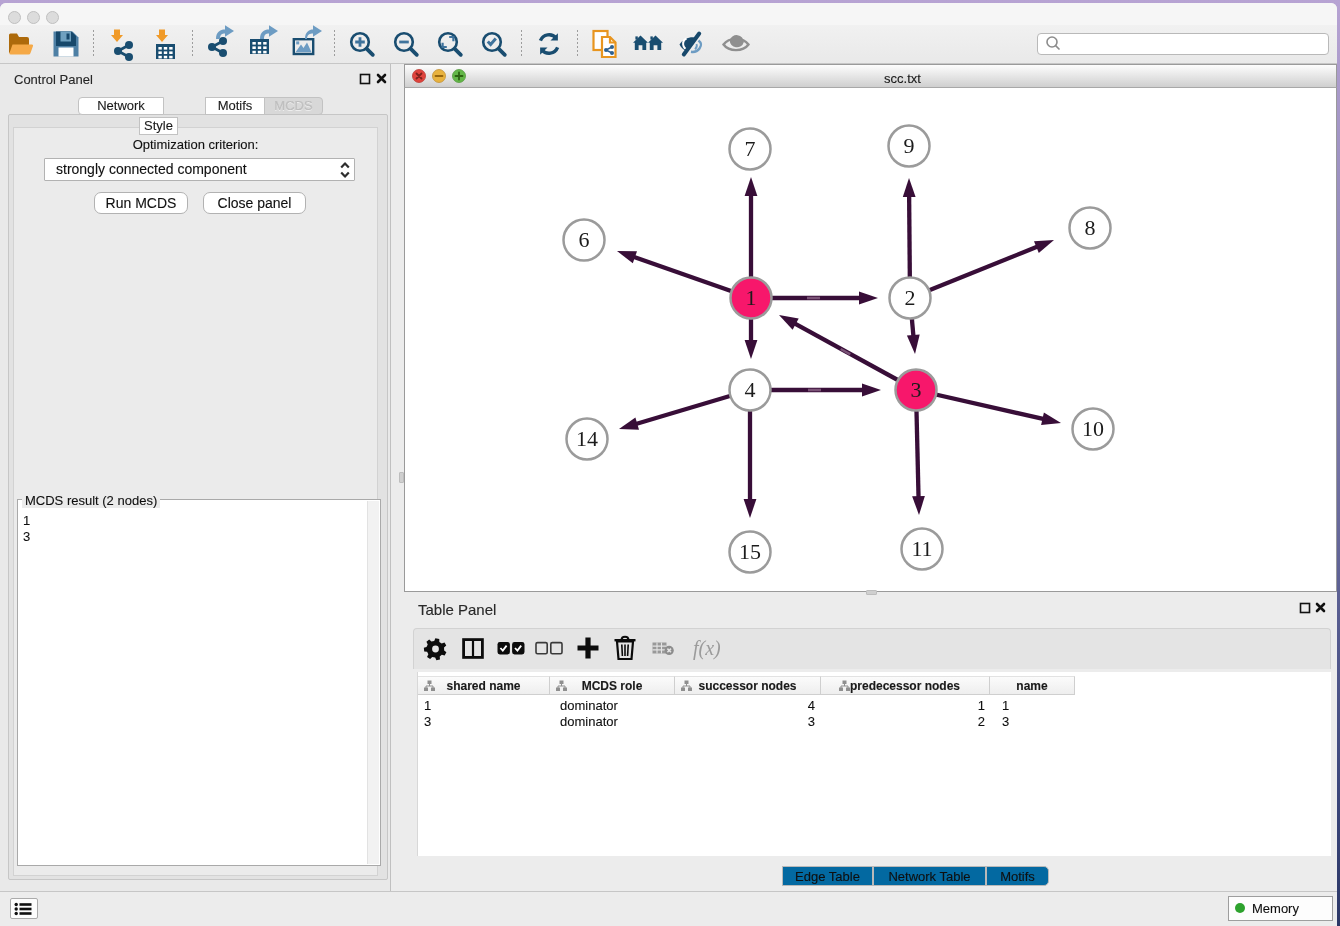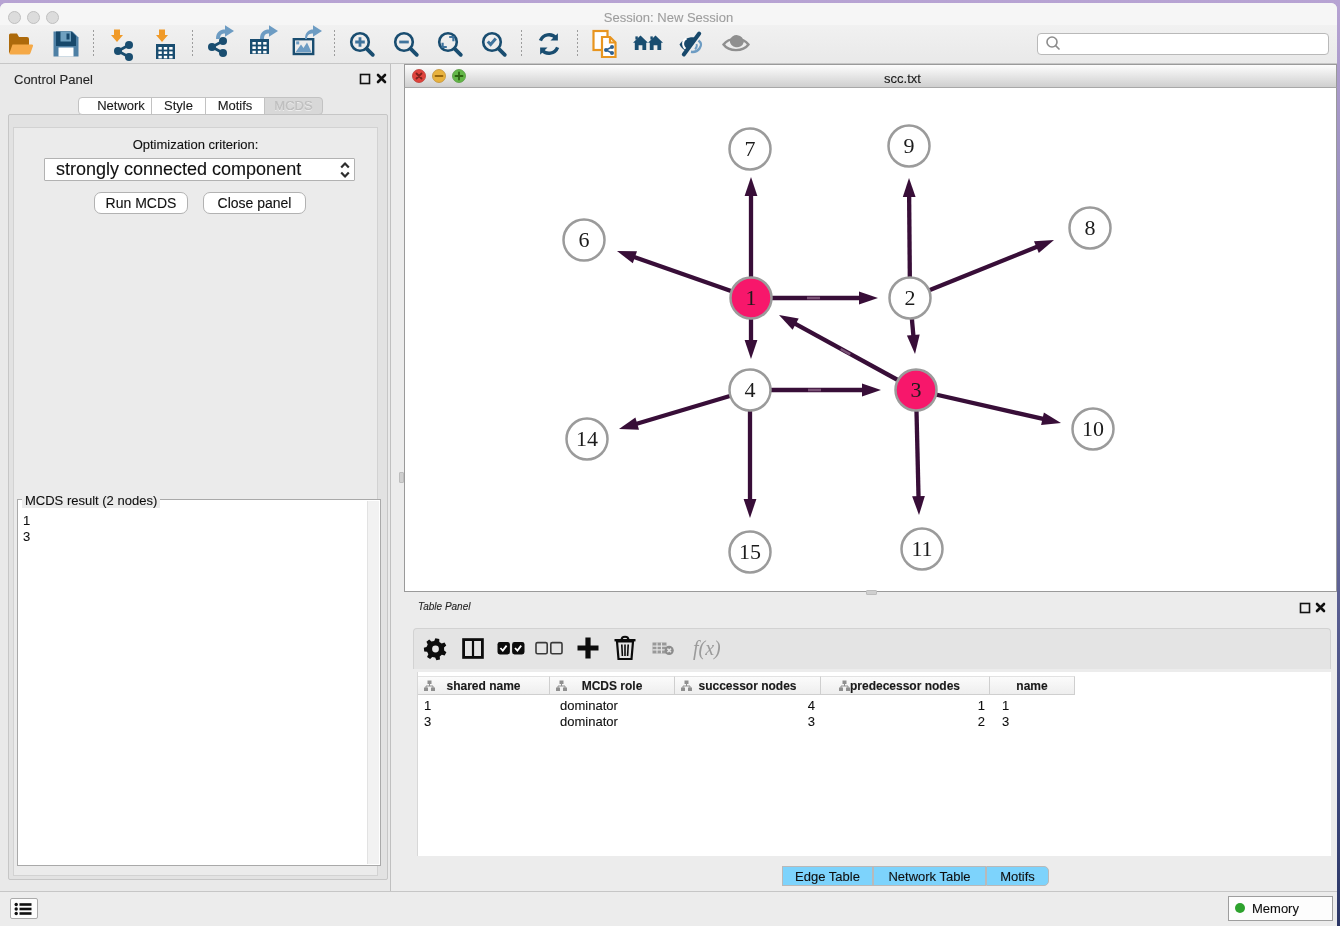--- a/index.html
+++ b/index.html
@@ -13,48 +13,47 @@
 #toolbar { position:absolute; left:0px; top:25px; width:1337px; height:39px; background:linear-gradient(180deg,#f1f1f1,#e9e9e9); border-bottom:1px solid #c6c6c6; }
 .sep { position:absolute; top:30px; height:28px; width:1px; background-image:linear-gradient(#9d9d9d 50%, rgba(0,0,0,0) 0%); background-size:1px 4px; }
 #searchbox { position:absolute; left:1037px; top:33px; width:292px; height:22px; background:#fff; border:1px solid #b9b9b9; border-radius:4px; }
 #cpanel { position:absolute; left:0px; top:64px; width:391px; height:827px; background:#e9e9e9; border-right:1px solid #c0c0c0; }
 #cptitle { position:absolute; left:14px; top:72px; font-size:13px; color:#2a2a2a; }
 .tab { position:absolute; top:97px; height:18px; background:#fff; border:1px solid #c2c2c2; text-align:center; font-size:13px; color:#1c1c1c; line-height:16px; }
 .graytxt { color:#c3c3c3; text-shadow:0 1px 0 #eeeeee; -webkit-text-stroke:0.22px rgba(120,120,120,0.3); }
 #cpbox { position:absolute; left:8px; top:114px; width:380px; height:766px; background:#e2e2e2; border:1px solid #c6c6c6; border-radius:2px; }
 #cpinner { position:absolute; left:13px; top:127px; width:365px; height:749px; background:#ebebeb; border:1px solid #d2d2d2; }
 #optlabel { position:absolute; left:0px; top:137px; width:391px; text-align:center; font-size:13px; color:#111; }
-#dropdown { position:absolute; left:44px; top:158px; width:311px; height:23px; background:#fff; border:1px solid #b2b2b2; border-radius:1px; font-size:18px; color:#111; line-height:21px; padding-left:11px; }
+#dropdown { position:absolute; left:44px; top:158px; width:311px; height:23px; background:#fff; border:1px solid #b2b2b2; border-radius:1px; font-size:14px; color:#111; line-height:21px; padding-left:11px; }
 .btn { position:absolute; top:192px; height:22px; background:#fff; border:1px solid #b2b2b2; border-radius:7px; font-size:14px; color:#111; text-align:center; line-height:20px; }
 #fieldset { position:absolute; left:17px; top:499px; width:364px; height:367px; background:#fff; border:1px solid #a9a9a9; }
 #fslegend { position:absolute; left:22px; top:493px; background:#ebebeb; padding:0 3px; font-size:13px; color:#111; }
 #fstrack { position:absolute; left:367px; top:501px; width:12px; height:363px; background:#f2f2f2; border-left:1px solid #e2e2e2; }
 #netframe { position:absolute; left:404px; top:64px; width:933px; height:528px; background:#fff; border:1px solid #9a9a9a; }
 #nettitle { position:absolute; left:404px; top:64px; width:933px; height:24px; background:linear-gradient(180deg,#fdfdfd,#cfcfcf); border:1px solid #9a9a9a; border-bottom:1px solid #a8a8a8; }
 #nettext { position:absolute; left:404px; top:71px; width:933px; text-align:center; font-size:13px; color:#1a1a1a;margin-left:32px; }
 #tpanel { position:absolute; left:404px; top:595px; width:933px; height:296px; background:#ececec; }
-#tptitle { position:absolute; left:418px; top:601px; font-size:10px; color:#2a2a2a;font-style:italic; }
+#tptitle { position:absolute; left:418px; top:601px; font-size:15px; color:#2a2a2a; }
 #tptoolbar { position:absolute; left:413px; top:628px; width:918px; height:41px; background:#e4e4e4; border:1px solid #d2d2d2; border-radius:4px 4px 0 0; border-bottom:none; }
 #ttable { position:absolute; left:417px; top:672px; width:914px; height:184px; background:#fff; border-left:1px solid #d8d8d8; }
 .hcell { position:absolute; top:676px; height:19px; background:linear-gradient(180deg,#fbfbfb,#eeeeee); border-right:1px solid #cfcfcf; border-top:1px solid #e2e2e2; border-bottom:1px solid #cfcfcf; font-size:12px; color:#1a1a1a; text-align:center; line-height:18px;font-weight:bold; }
 .rcell { position:absolute; font-size:13px; color:#111; }
-.btab { position:absolute; top:866px; height:20px; background:#7dd3fc; border:1px solid #b9b9b9; font-size:13px; color:#111; text-align:center; line-height:19px; }
+.btab { position:absolute; top:866px; height:20px; background:#0369a1; border:1px solid #b9b9b9; font-size:13px; color:#111; text-align:center; line-height:19px; }
 #statusbar { position:absolute; left:0px; top:891px; width:1337px; height:35px; background:#ececec; border-top:1px solid #c6c6c6; }
 #listbtn { position:absolute; left:10px; top:898px; width:28px; height:21px; background:#fdfdfd; border:1px solid #ababab; border-radius:2px; }
 #membtn { position:absolute; left:1228px; top:896px; width:105px; height:25px; background:#fdfdfd; border:1px solid #9e9e9e; }
 #memtxt { position:absolute; left:1252px; top:901px; font-size:13px; color:#111; }
 </style>
 </head>
 <body>
 <div id="win"></div>
 <div id="titlebar">
   <div class="tl" style="left:8px;"></div>
   <div class="tl" style="left:27px;"></div>
   <div class="tl" style="left:46px;"></div>
-  <div id="titletext">Session: New Session</div>
 </div>
 <div id="toolbar"></div>
 <div class="sep" style="left:93px;"></div>
 <div class="sep" style="left:192px;"></div>
 <div class="sep" style="left:334px;"></div>
 <div class="sep" style="left:521px;"></div>
 <div class="sep" style="left:577px;"></div>
 <svg id="tbicons" class="abs" style="left:0px; top:24px;" width="780" height="40" viewBox="0 0 780 40">
   <g transform="translate(22,20)">
     <path d="M-13,9.5 L-13,-9 Q-13,-10.5 -11.5,-10.5 L-5,-10.5 L-3,-7 L5,-7 Q7,-7 7,-5 L7,3 L-8,3 z" fill="#ad6a0b"></path>
@@ -185,21 +184,21 @@
 </svg>
 <div id="cpanel"></div>
 <div id="cptitle">Control Panel</div>
 <svg class="abs" style="left:357px; top:71px;" width="34" height="16" viewBox="0 0 34 16">
   <rect x="3.5" y="3.5" width="9" height="9" fill="none" stroke="#111" stroke-width="1.6"></rect>
   <path d="M21,4 L28,11 M28,4 L21,11" stroke="#111" stroke-width="2.6" stroke-linecap="round"></path>
 </svg>
 <div id="cpbox"></div>
 <div id="cpinner"></div>
 <div class="tab" style="left:78px; width:86px; border-radius:4px 0 0 4px;">Network</div>
-<div class="tab" style="left:151px; width:55px;">Style</div>
+<div class="tab" style="left:139px; width:39px;margin-top:20px;">Style</div>
 <div class="tab" style="left:205px; width:60px;">Motifs</div>
 <div class="tab graytxt" style="left:264px; width:59px; border-radius:0 4px 4px 0; background:#d8d8d8;">MCDS</div>
 <div id="optlabel">Optimization criterion:</div>
 <div id="dropdown">strongly connected component</div>
 <svg class="abs" style="left:336px; top:160px;" width="18" height="20" viewBox="0 0 18 20">
   <path d="M5.2,7.4 L9,3.4 L12.8,7.4" fill="none" stroke="#2e2e2e" stroke-width="2.2" stroke-linejoin="round"></path>
   <path d="M5.2,12.6 L9,16.6 L12.8,12.6" fill="none" stroke="#2e2e2e" stroke-width="2.2" stroke-linejoin="round"></path>
 </svg>
 <div class="btn" style="left:94px; width:94px;">Run MCDS</div>
 <div class="btn" style="left:203px; width:103px;">Close panel</div>

